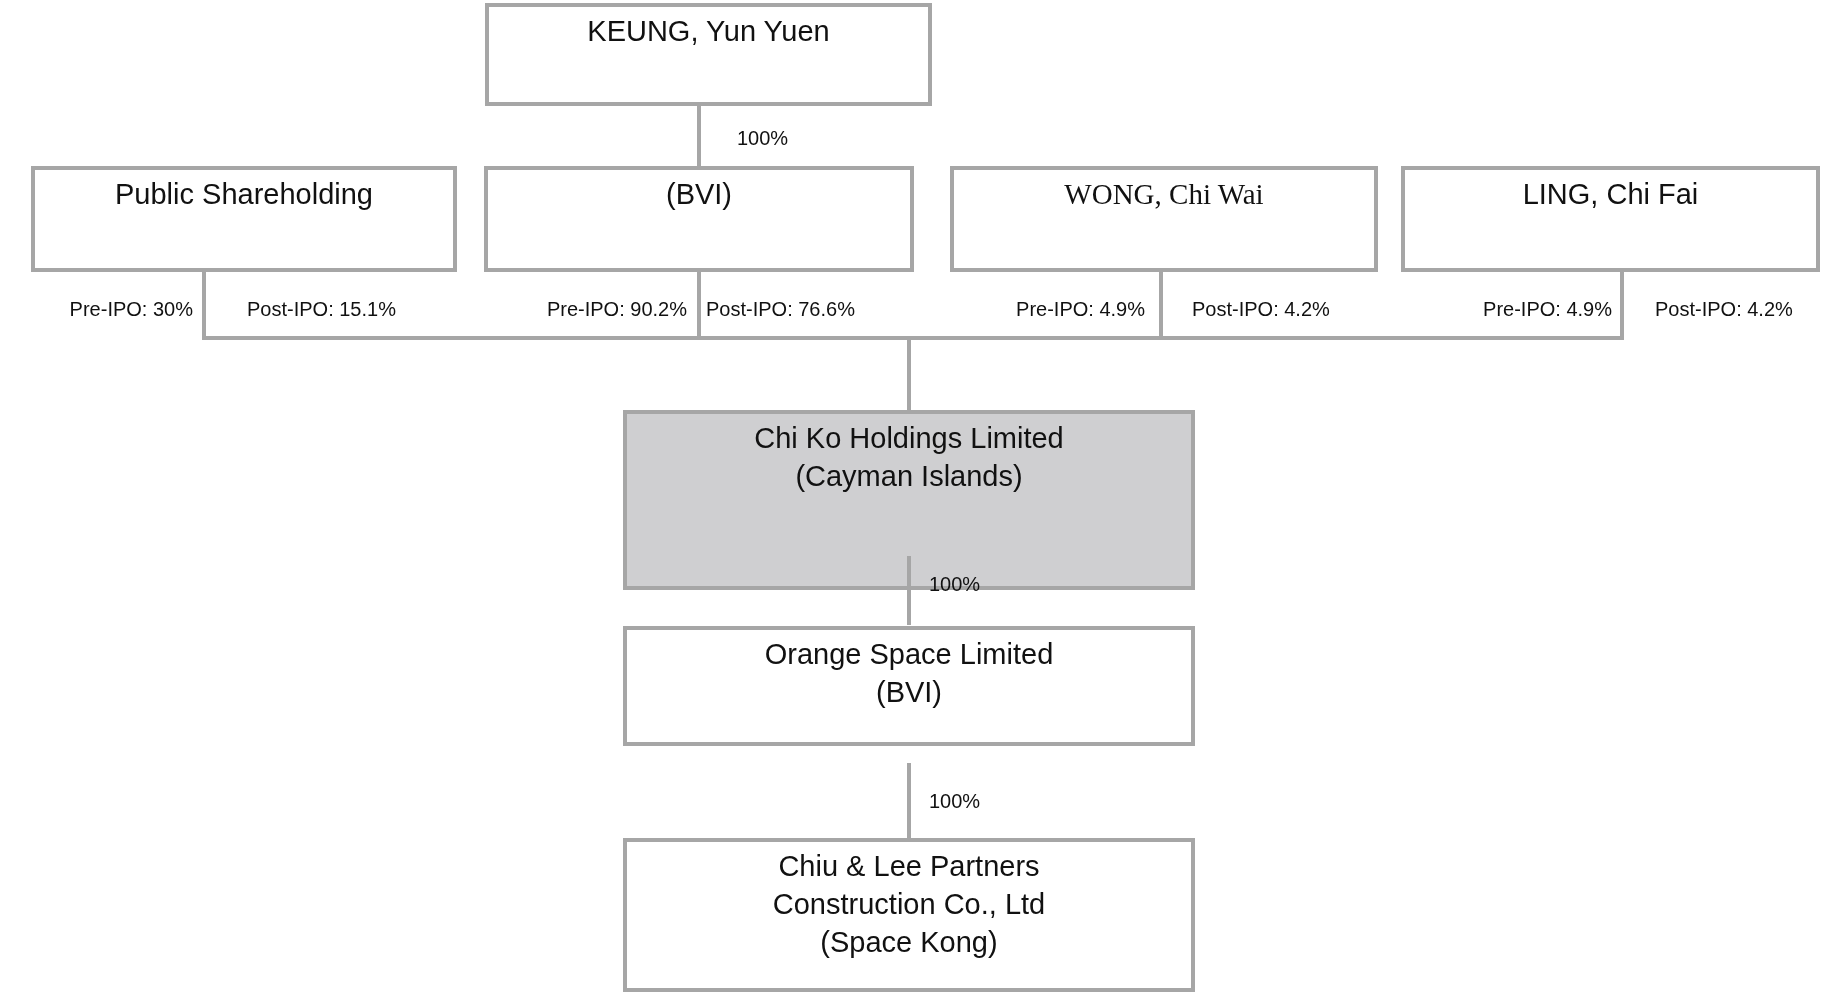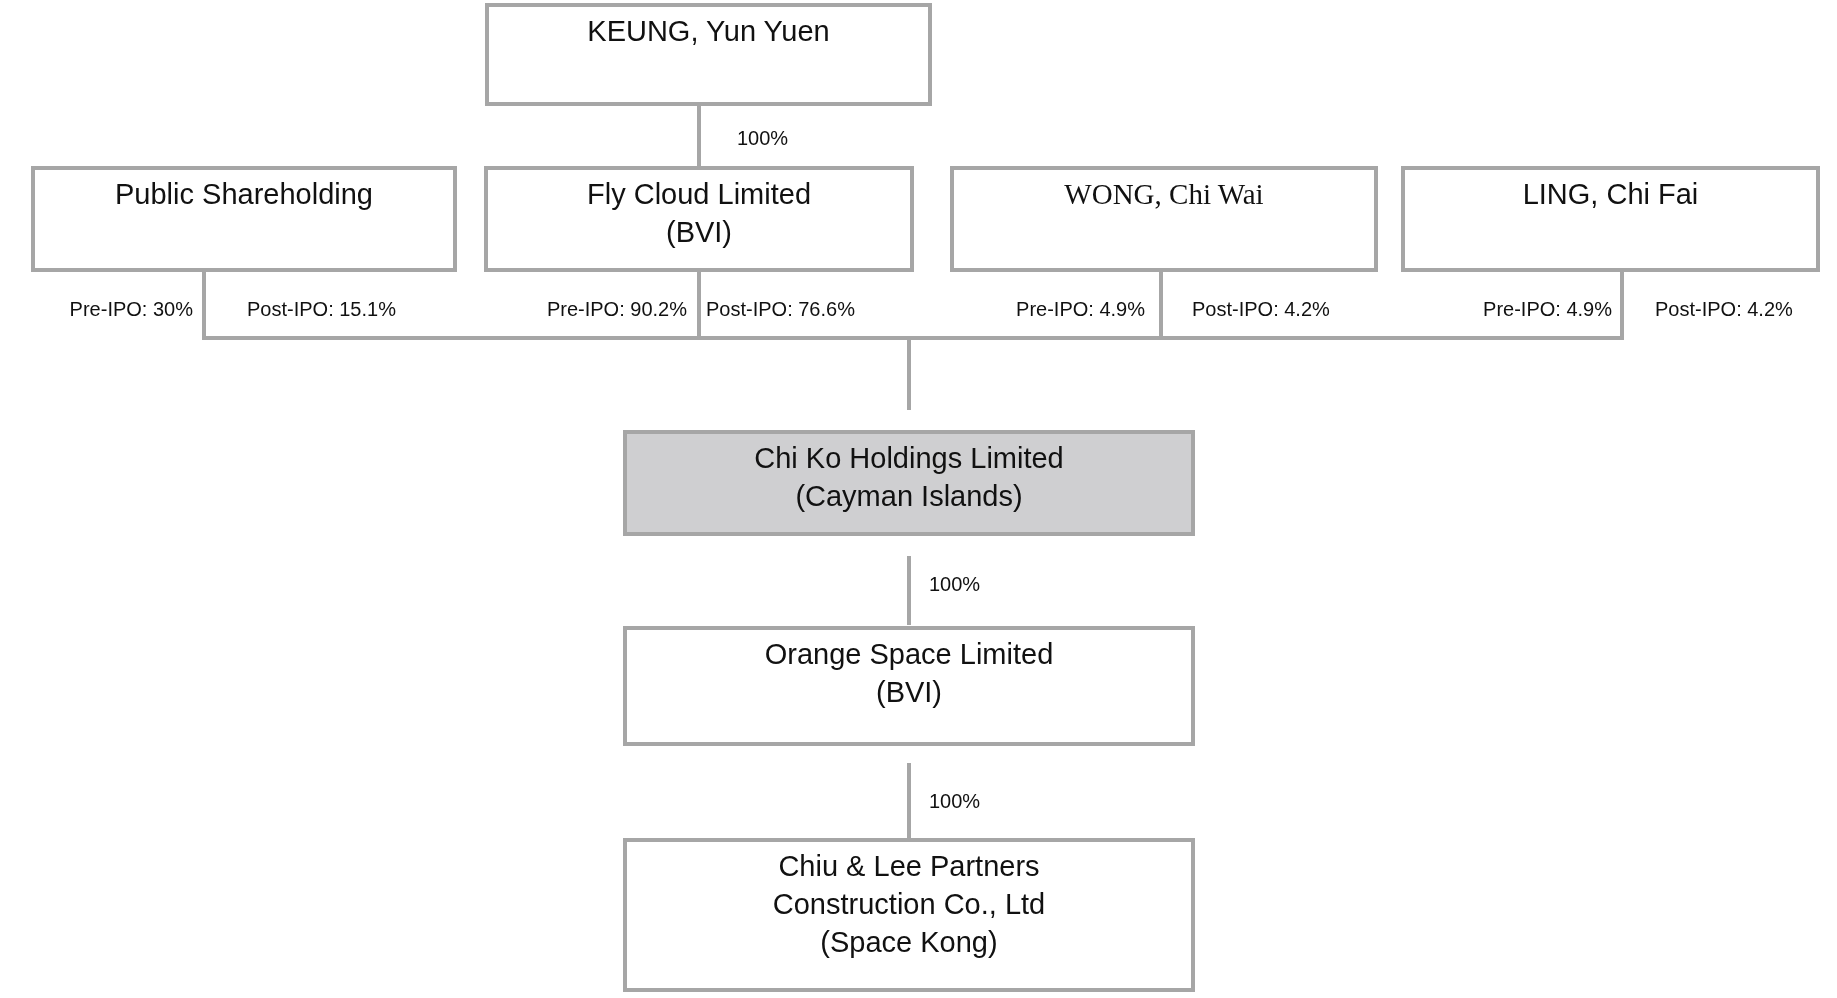--- a/index.html
+++ b/index.html
@@ -34,21 +34,21 @@
     font-size: 20px;
     line-height: 28px;
     white-space: nowrap;
   }
   
   .box-keung   { left: 485px;  top: 3px;   width: 447px; height: 103px; }
   .box-public  { left: 2px;    top: 166px; width: 426px; height: 106px; margin-left: 29px; }
   .box-fly     { left: 484px;  top: 166px; width: 430px; height: 106px; }
   .box-wong    { left: 950px;  top: 166px; width: 428px; height: 106px; font-family: Liberation Serif, serif; }
   .box-ling    { left: 1401px; top: 166px; width: 419px; height: 106px; }
-  .box-chiko   { left: 623px;  top: 410px; width: 572px; height: 106px; margin-top: 20px; }
+  .box-chiko   { left: 623px;  top: 410px; width: 572px; height: 180px; }
   .box-orange  { left: 623px;  top: 626px; width: 572px; height: 120px; }
   .box-chiulee { left: 623px;  top: 838px; width: 572px; height: 154px; }
 
   .ln-keung-down   { left: 697px;  top: 106px; height: 60px; }
   .ln-public-down  { left: 202px;  top: 272px; height: 68px; }
   .ln-fly-down     { left: 697px;  top: 272px; height: 68px; }
   .ln-wong-down    { left: 1159px; top: 272px; height: 68px; }
   .ln-ling-down    { left: 1620px; top: 272px; height: 68px; }
   .ln-bus          { left: 202px;  top: 336px; width: 1422px; }
   .ln-chiko-drop   { left: 907px;  top: 340px; height: 70px; }
@@ -76,21 +76,20 @@
 
   <div class="node box-keung">
     <div>KEUNG, Yun Yuen</div>
   </div>
 
   <div class="node box-public">
     <div>Public Shareholding</div>
   </div>
 
   <div class="node box-fly">
-    <div>Fly Cloud Limited</div>
     <div>(BVI)</div>
   </div>
 
   <div class="node box-wong">
     <div>WONG, Chi Wai</div>
   </div>
 
   <div class="node box-ling">
     <div>LING, Chi Fai</div>
   </div>

